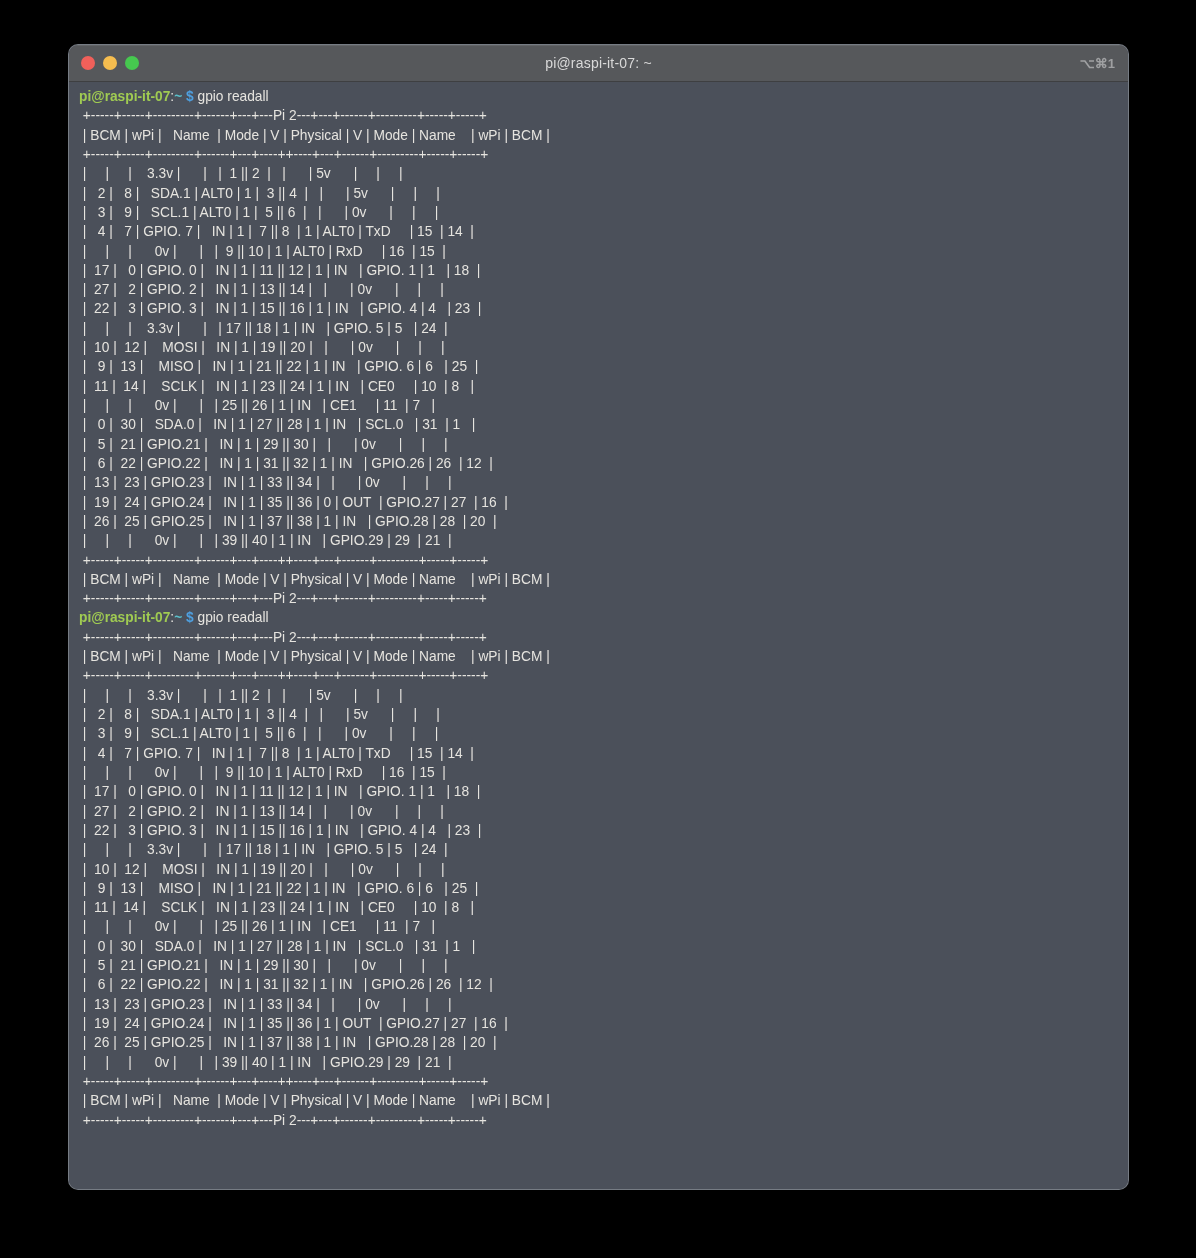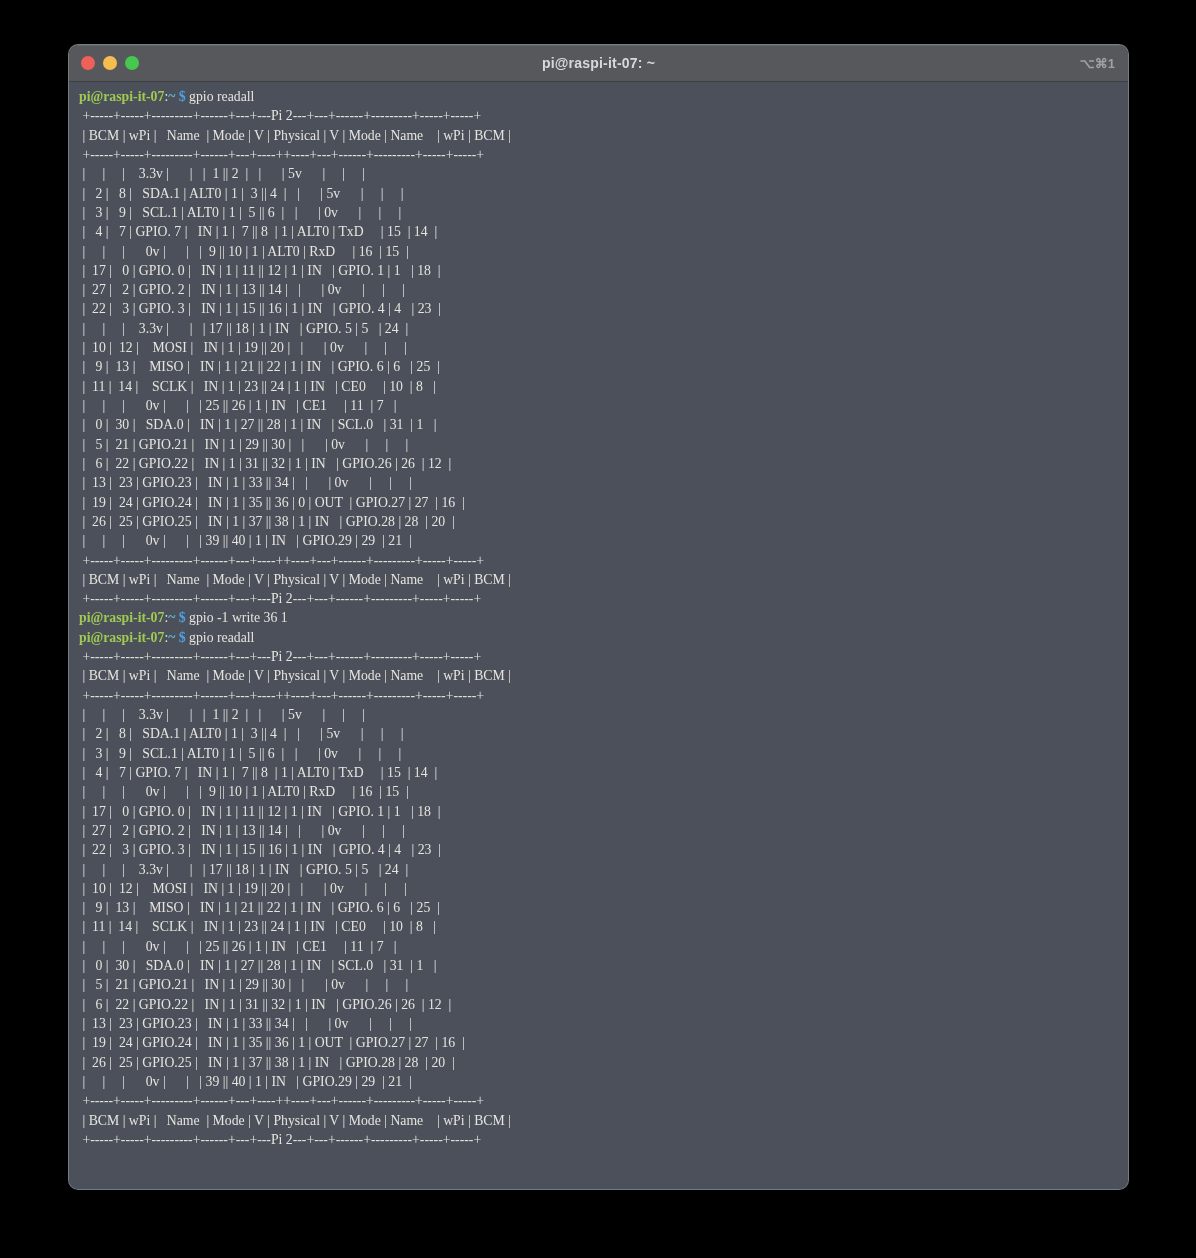--- a/index.html
+++ b/index.html
@@ -28,35 +28,35 @@
   }
   .lights {
     position: absolute; left: 12px; top: 0; height: 100%;
     display: flex; align-items: center; gap: 8px;
   }
   .light { width: 14px; height: 14px; border-radius: 50%; display: inline-block; }
   .light.red    { background: var(--light_red, #f0605a); }
   .light.yellow { background: var(--light_yellow, #f5bd4f); }
   .light.green  { background: var(--light_green, #46c84f); }
   .title {
-    font-weight: bold; font-size: 14px;
+    font-weight: normal; font-size: 14px;
     color: var(--titlebar_text, #d9d9d9);
     letter-spacing: 0.2px;
   }
   .shortcut {
     position: absolute; right: 13px; top: 0; height: 100%;
     display: flex; align-items: center;
     font-weight: bold; font-size: 13px;
     color: var(--shortcut_text, #9fa0a2);
   }
   .terminal {
     position: absolute; top: 37px; left: 0; right: 0; bottom: 0;
     background: var(--terminal_bg, #4b505a);
     padding: 5px 0 16px 10px;
-    font-family: Liberation Serif, serif;
+    font-family: Liberation Sans, sans-serif;
     font-size: 13.75px;
     line-height: 19.32px;
     color: var(--terminal_text, #e6e4df);
     overflow: hidden;
   }
   .tline { white-space: pre; height: 19.32px; }
   .p-user   { color: var(--prompt_user, #a0cb52); font-weight: bold; }
   .p-colon  { color: var(--terminal_text, #e6e4df); }
   .p-cwd    { color: var(--prompt_cwd, #5abfca); font-weight: bold; }
   .p-dollar { color: var(--prompt_dollar, #4fa0e0); font-weight: bold; }
@@ -101,21 +101,20 @@
       <div class="tline"> |   0 |  30 |   SDA.0 |   IN | 1 | 27 || 28 | 1 | IN   | SCL.0   | 31  | 1   |</div>
       <div class="tline"> |   5 |  21 | GPIO.21 |   IN | 1 | 29 || 30 |   |      | 0v      |     |     |</div>
       <div class="tline"> |   6 |  22 | GPIO.22 |   IN | 1 | 31 || 32 | 1 | IN   | GPIO.26 | 26  | 12  |</div>
       <div class="tline"> |  13 |  23 | GPIO.23 |   IN | 1 | 33 || 34 |   |      | 0v      |     |     |</div>
       <div class="tline"> |  19 |  24 | GPIO.24 |   IN | 1 | 35 || 36 | 0 | OUT  | GPIO.27 | 27  | 16  |</div>
       <div class="tline"> |  26 |  25 | GPIO.25 |   IN | 1 | 37 || 38 | 1 | IN   | GPIO.28 | 28  | 20  |</div>
       <div class="tline"> |     |     |      0v |      |   | 39 || 40 | 1 | IN   | GPIO.29 | 29  | 21  |</div>
       <div class="tline"> +-----+-----+---------+------+---+----++----+---+------+---------+-----+-----+</div>
       <div class="tline"> | BCM | wPi |   Name  | Mode | V | Physical | V | Mode | Name    | wPi | BCM |</div>
       <div class="tline"> +-----+-----+---------+------+---+---Pi 2---+---+------+---------+-----+-----+</div>
-      <div class="tline"><span class="p-user">pi@raspi-it-07</span><span class="p-colon">:</span><span class="p-cwd">~</span><span class="p-dollar"> $ </span><span class="p-cmd">gpio -1 write 36 1</span></div>
       <div class="tline"><span class="p-user">pi@raspi-it-07</span><span class="p-colon">:</span><span class="p-cwd">~</span><span class="p-dollar"> $ </span><span class="p-cmd">gpio readall</span></div>
       <div class="tline"> +-----+-----+---------+------+---+---Pi 2---+---+------+---------+-----+-----+</div>
       <div class="tline"> | BCM | wPi |   Name  | Mode | V | Physical | V | Mode | Name    | wPi | BCM |</div>
       <div class="tline"> +-----+-----+---------+------+---+----++----+---+------+---------+-----+-----+</div>
       <div class="tline"> |     |     |    3.3v |      |   |  1 || 2  |   |      | 5v      |     |     |</div>
       <div class="tline"> |   2 |   8 |   SDA.1 | ALT0 | 1 |  3 || 4  |   |      | 5v      |     |     |</div>
       <div class="tline"> |   3 |   9 |   SCL.1 | ALT0 | 1 |  5 || 6  |   |      | 0v      |     |     |</div>
       <div class="tline"> |   4 |   7 | GPIO. 7 |   IN | 1 |  7 || 8  | 1 | ALT0 | TxD     | 15  | 14  |</div>
       <div class="tline"> |     |     |      0v |      |   |  9 || 10 | 1 | ALT0 | RxD     | 16  | 15  |</div>
       <div class="tline"> |  17 |   0 | GPIO. 0 |   IN | 1 | 11 || 12 | 1 | IN   | GPIO. 1 | 1   | 18  |</div>

